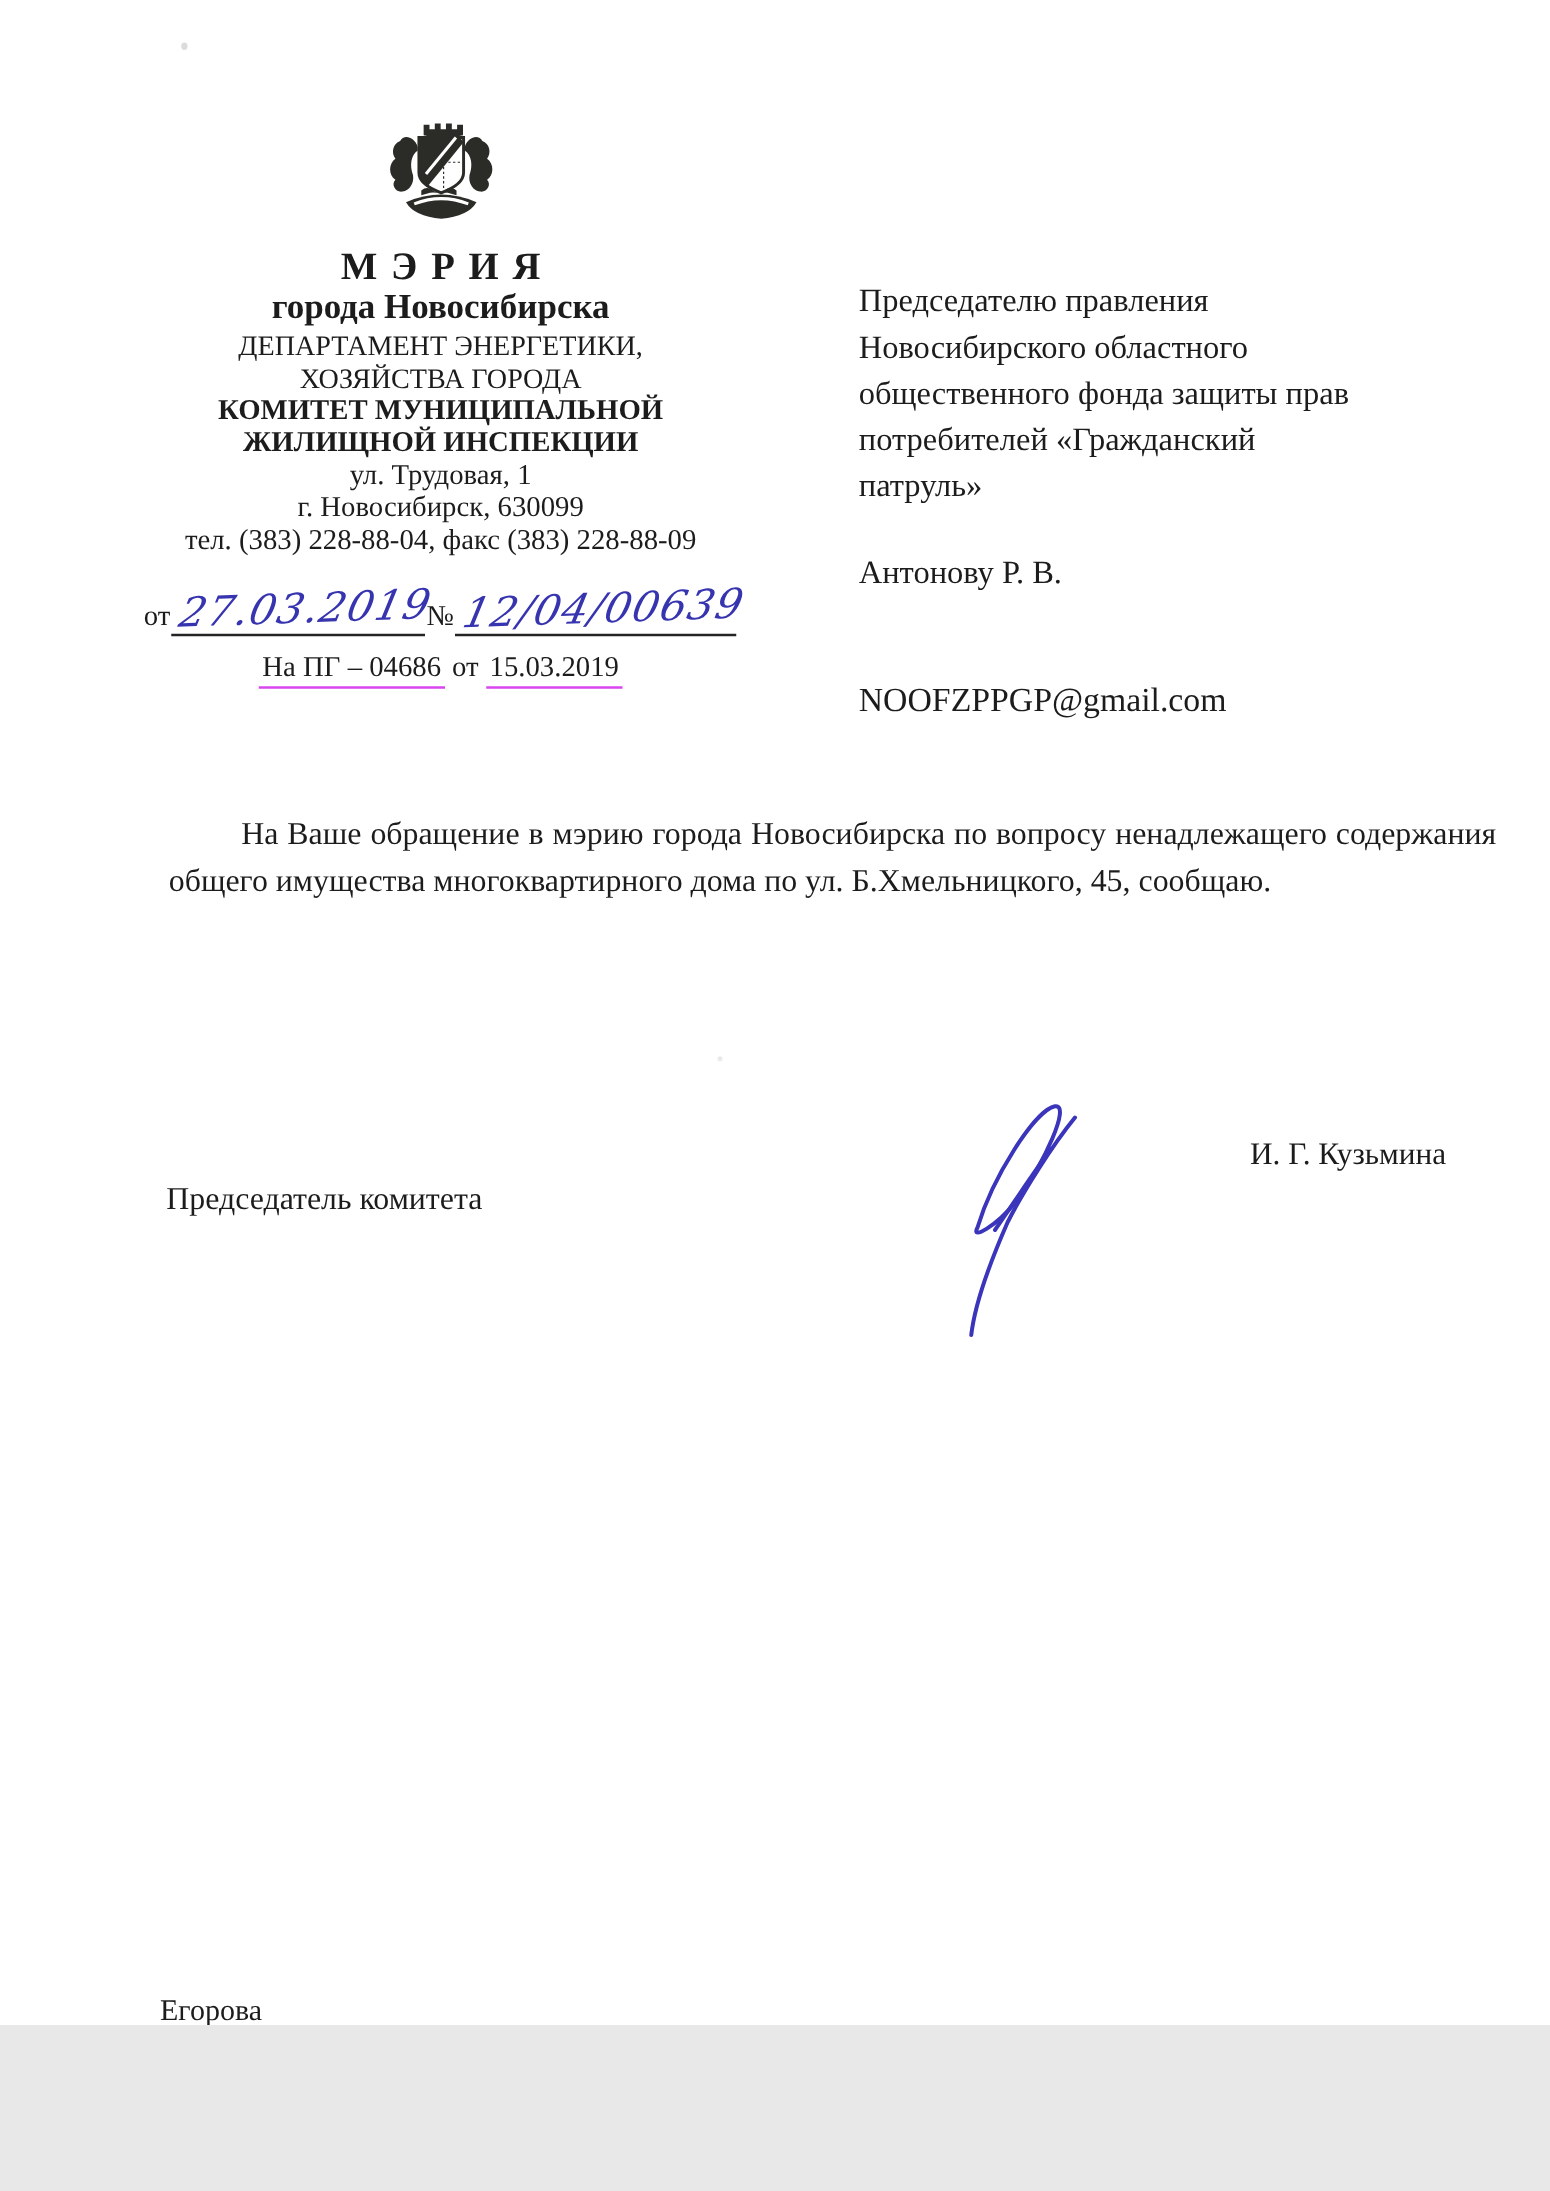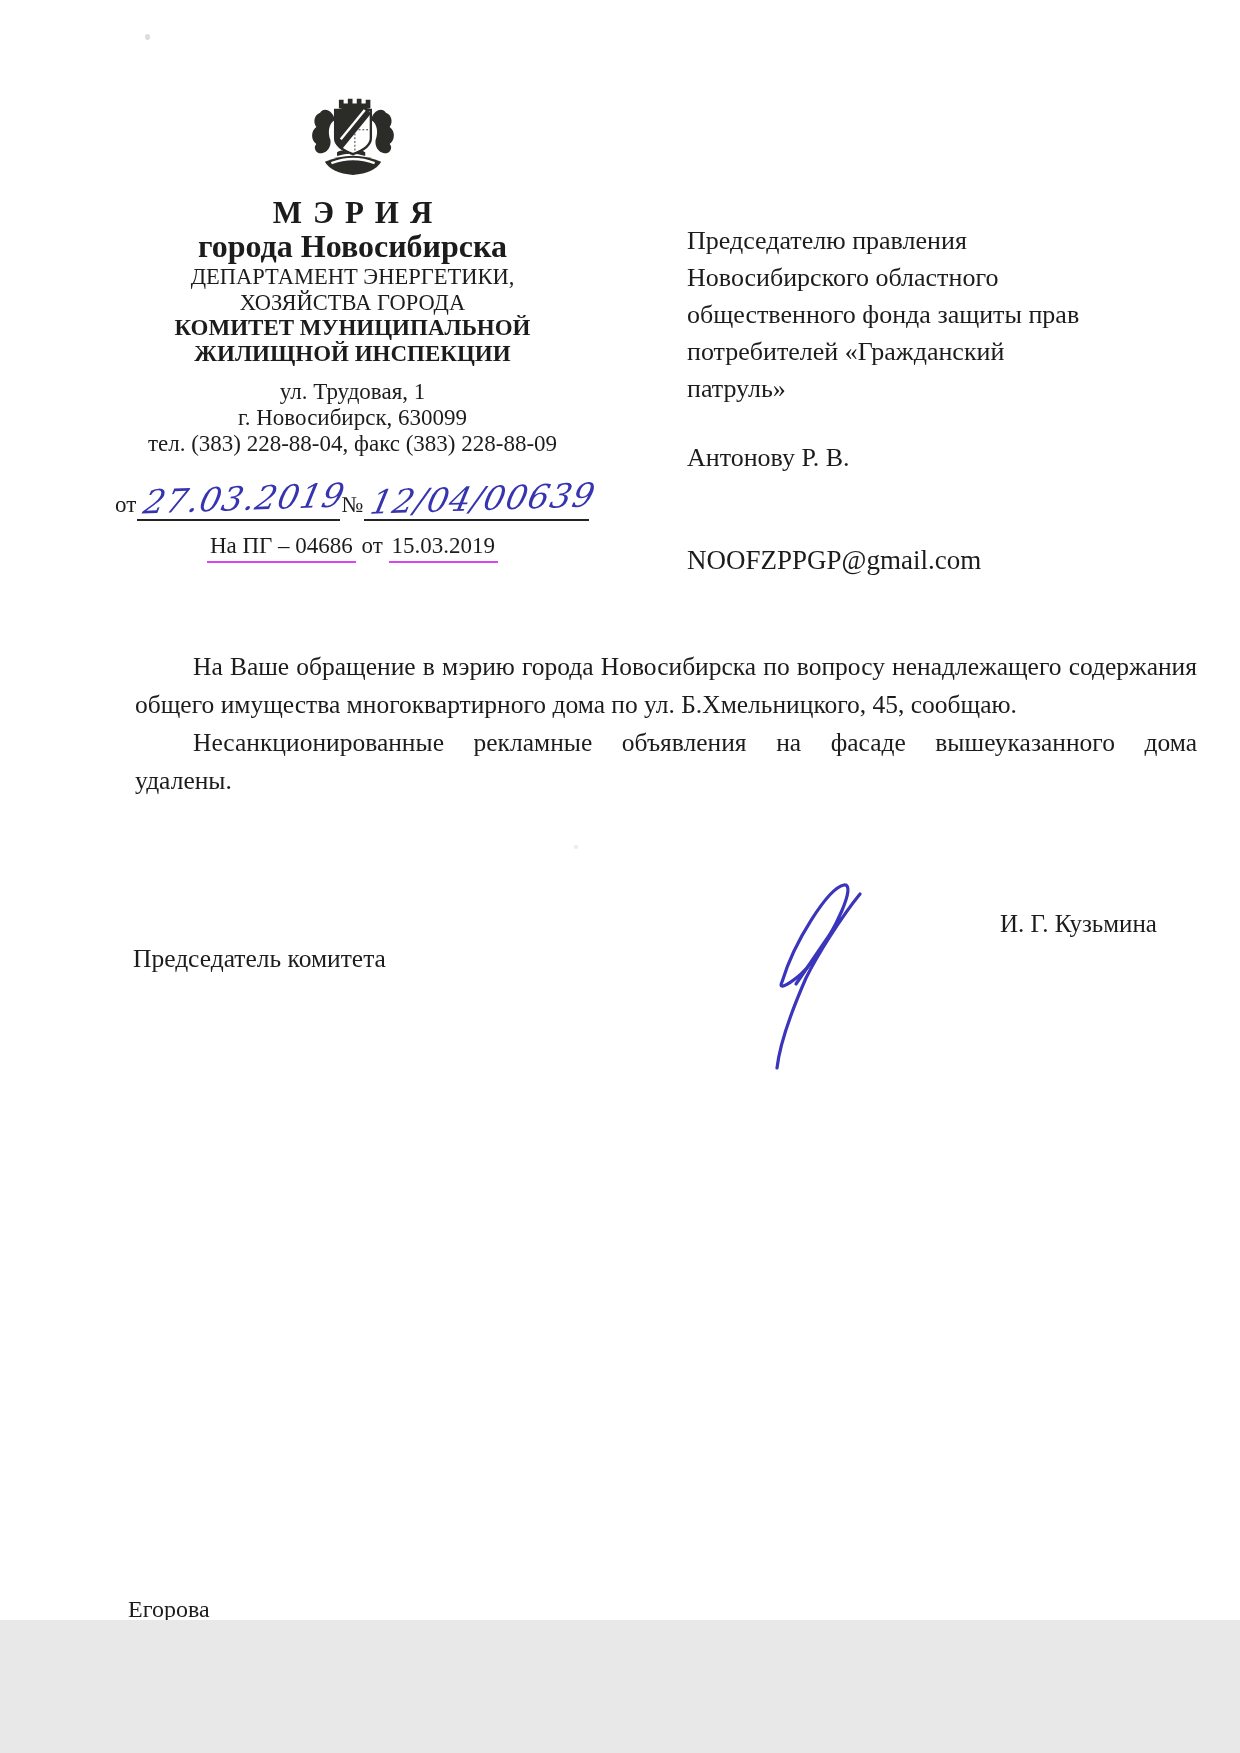--- a/index.html
+++ b/index.html
@@ -9,24 +9,24 @@
     font-family:"Liberation Serif", serif; color:#1c1c1c;
   }
   .speck { position:absolute; border-radius:50%; background:#8a8a8a; }
   .speck.s1 { left:145px; top:34px; width:5px; height:6px; opacity:.30; }
   .speck.s2 { left:574px; top:845px; width:4px; height:4px; opacity:.18; }
 
   
   .left-col { position:absolute; left:115px; top:95px; width:475px; text-align:center; }
   .emblem { display:block; margin:0 auto; }
   .org-title { margin-top:7px; font-size:31px; font-weight:bold; letter-spacing:11px; padding-left:11px; line-height:34px; }
-  .org-subtitle { font-size:32px; font-weight:bold; line-height:32px; }
+  .org-subtitle { font-size:28px; font-weight:bold; line-height:32px; }
   .dept { margin-top:2px; font-size:22.5px; line-height:25.5px; }
   .committee { font-size:23px; font-weight:bold; line-height:26px; }
-  .address { margin-top:12px; font-size:23px; line-height:26px; }
+  .address { margin-top:0; font-size:23px; line-height:26px; }
 
   .ref-line { margin-top:14px; height:50px; display:flex; align-items:flex-end; justify-content:center; }
   .ref-lbl { font-size:23px; line-height:28px; padding-bottom:2px; }
   .hw-wrap { display:inline-block; border-bottom:2px solid #242424; padding:0 8px 1px 8px; margin:0 1px; }
   .hw-wrap.u1 { min-width:128px; }
   .hw-wrap.u2 { min-width:172px; }
   .hw {
     display:inline-block; font-family:"DejaVu Serif", serif; font-style:italic;
     font-size:33px; letter-spacing:1px; color:#3734b0;
     transform:skewX(-14deg) rotate(-2deg); white-space:nowrap;
@@ -117,21 +117,20 @@
     <div>Новосибирского областного</div>
     <div>общественного фонда защиты прав</div>
     <div>потребителей «Гражданский</div>
     <div>патруль»</div>
     <div class="addr-name">Антонову Р. В.</div>
     <div class="addr-email">NOOFZPPGP@gmail.com</div>
   </div>
 
   <div class="letter-body">
     <p class="p1">На Ваше обращение в мэрию города Новосибирска по вопросу ненадлежащего содержания общего имущества многоквартирного дома по ул. Б.Хмельницкого, 45, сообщаю.</p>
-    <p class="p2">Несанкционированные рекламные объявления на фасаде вышеуказанного дома удалены.</p>
   </div>
 
   <div class="sig-title">Председатель комитета</div>
 
   <svg class="signature-svg" width="115" height="200" viewBox="0 0 115 200" aria-hidden="true">
     <g fill="none" stroke="#3a35bb" stroke-width="3.2" stroke-linecap="round">
       <path d="M12,110 C24,70 58,16 74,13 C87,11 66,58 42,90 C28,108 6,121 12,110"></path>
       <path d="M90,22 C72,44 48,82 36,106 C22,138 10,170 7,196"></path>
       <path d="M26,112 C40,92 58,64 71,47"></path>
     </g>

